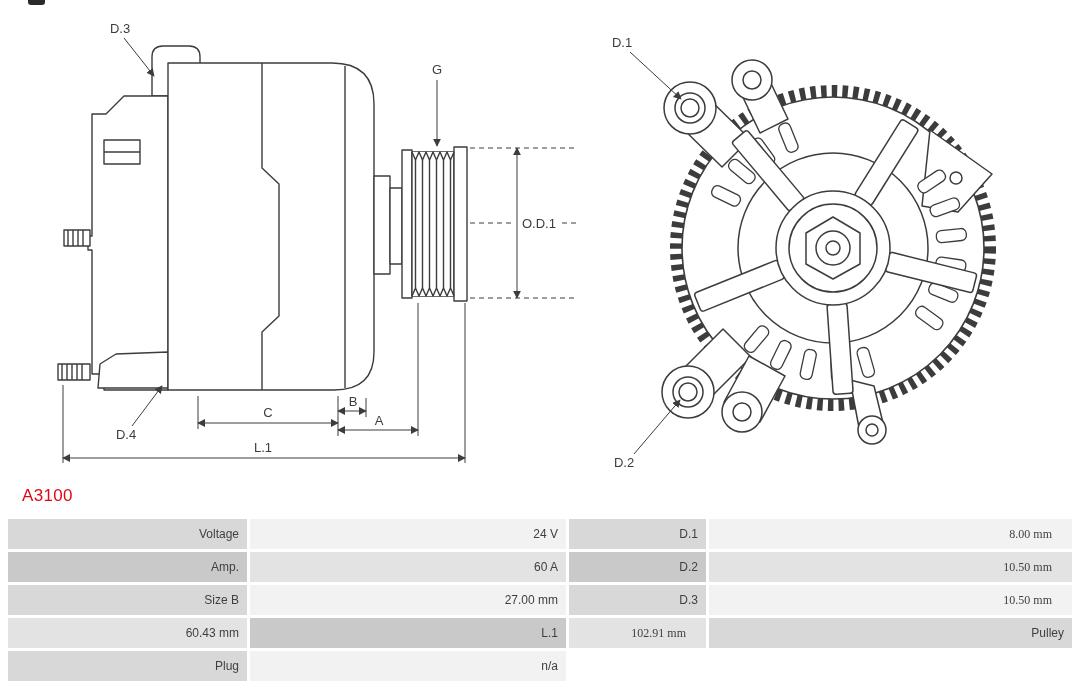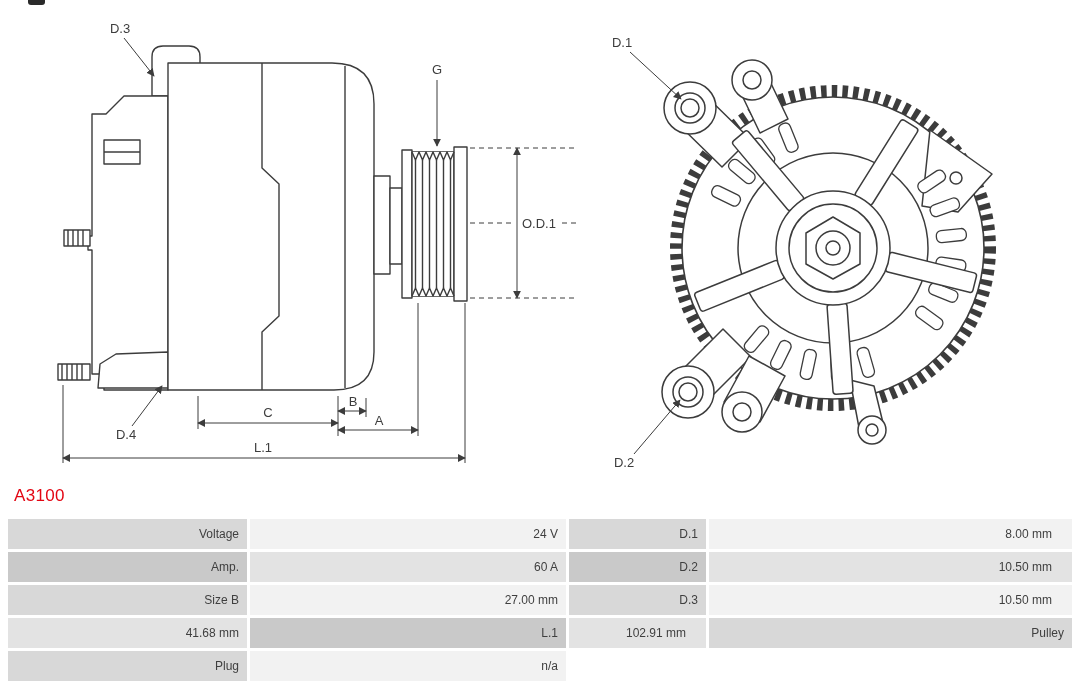--- a/index.html
+++ b/index.html
@@ -9,35 +9,35 @@
     font-family:"Liberation Sans", sans-serif;
   }
   .artifact-top-left {
     position:absolute; left:28px; top:0; width:17px; height:5px;
     background:#2a2a2a; border-radius:0 0 3px 3px;
   }
   .diagram-area { position:absolute; left:0; top:0; width:1080px; height:478px; }
   svg { color: var(--line, #3c3c3c); }
   svg text { font-family:"Liberation Sans", sans-serif; font-size:13px; fill:#3d3d3d; }
   .part-number {
-    position:absolute; left:14px; top:486px;
+    position:absolute; left:22px; top:486px;
     color: var(--part-number, #e30613);
     font-size:17px; letter-spacing:0.3px;
   }
   .spec-table {
     position:absolute; left:8px; top:519px; width:1064px;
     display:grid;
     grid-template-columns:239px 316px 137px 1fr;
     gap:3px;
   }
   .cell {
     height:30px; line-height:30px; font-size:12px; color:#3f3f3f;
     text-align:right; padding-right:8px; white-space:nowrap;
   }
-  .cell.c4 { padding-right:20px; }
+  .cell.c4 { padding-right:20px;font-family:Liberation Serif, serif; }
   .row-odd.lbl  { background: var(--label-cell-odd,  #d8d8d8); }
   .row-even.lbl { background: var(--label-cell-even, #c9c9c9); }
   .row-odd.val  { background: var(--value-cell-odd,  #f2f2f2); }
   .row-even.val { background: var(--value-cell-even, #e3e3e3); }
 </style>
 </head>
 <body>
 
 <div class="artifact-top-left"></div>
 
@@ -211,20 +211,20 @@
   <div class="cell lbl row-even c1">Amp.</div>
   <div class="cell val row-even c2">60 A</div>
   <div class="cell lbl row-even c3">D.2</div>
   <div class="cell val row-even c4">10.50 mm</div>
 
   <div class="cell lbl row-odd c1">Size B</div>
   <div class="cell val row-odd c2">27.00 mm</div>
   <div class="cell lbl row-odd c3">D.3</div>
   <div class="cell val row-odd c4">10.50 mm</div>
 
-  <div class="cell val row-even c2">41.68 mm</div>
+  <div class="cell val row-even c2">60.43 mm</div>
   <div class="cell lbl row-even c3">L.1</div>
   <div class="cell val row-even c4">102.91 mm</div>
 
   <div class="cell lbl row-odd c1">Pulley</div>
   <div class="cell lbl row-odd c3">Plug</div>
   <div class="cell val row-odd c2">n/a</div>
 </div>
 
 </body></html>

